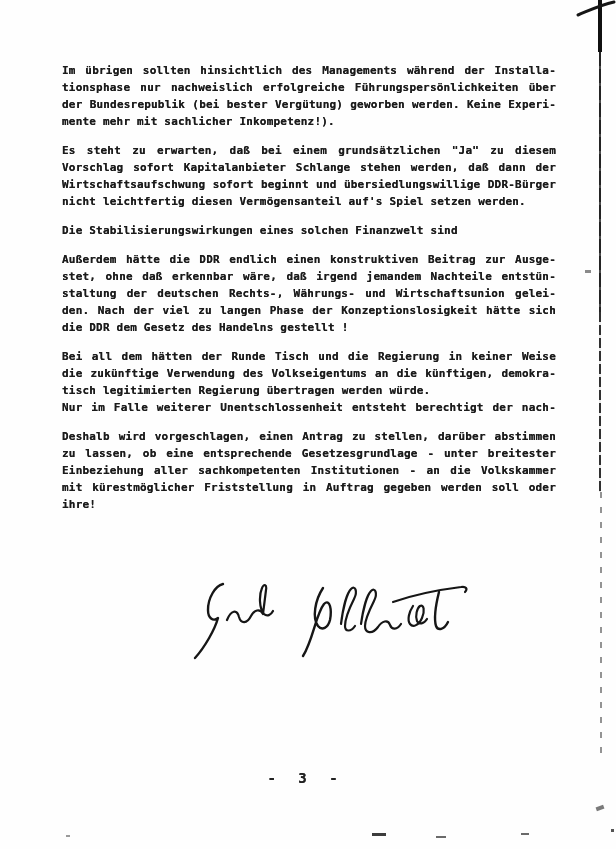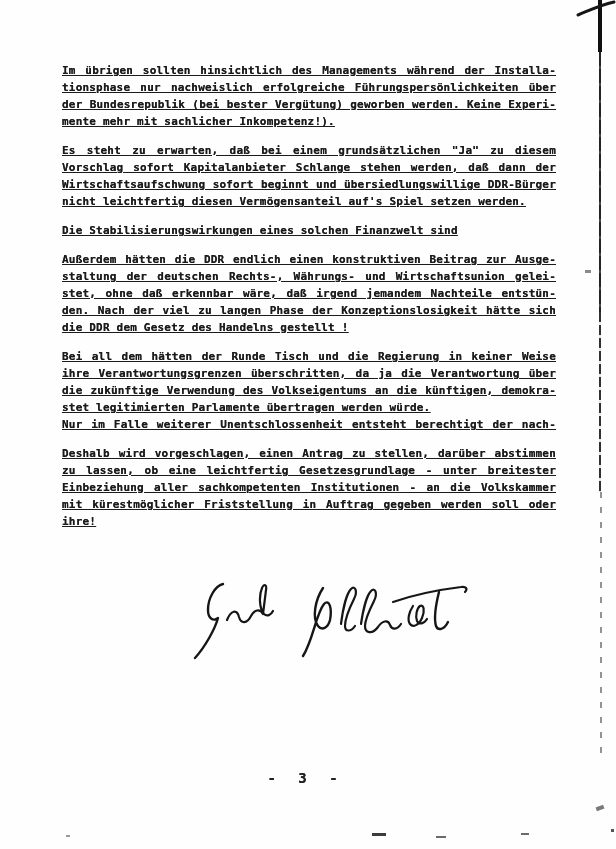--- a/index.html
+++ b/index.html
@@ -13,21 +13,21 @@
   #text-block {
     position: absolute;
     left: 62px; top: 62px; width: 494px;
     color: #1b1b1b;
     font-size: 11px;
     font-weight: 700;
     letter-spacing: 0.2px;
     text-shadow: 0 0 0.5px #3a3a3a;
   }
   .para { margin: 0 0 12px 0; }
-  .line { height: 17px; line-height: 17px; overflow: hidden; white-space: normal; text-decoration: underline; }
+  .line { height: 17px; line-height: 17px; overflow: hidden; white-space: normal; }
   .line.just { text-align: justify; text-align-last: justify; }
   .line.just::after { content: ""; display: inline-block; width: 100%; }
   #signature-wrap {
     position: absolute;
     left: 185px; top: 572px;
     width: 300px; height: 90px;
   }
   #page-number {
     position: absolute;
     left: 236px; top: 770px; width: 140px;
@@ -69,36 +69,35 @@
       <div class="para">
         <div class="line just">Es steht zu erwarten, daß bei einem grundsätzlichen "Ja" zu diesem</div>
         <div class="line just">Vorschlag sofort Kapitalanbieter Schlange stehen werden, daß dann der</div>
         <div class="line just">Wirtschaftsaufschwung sofort beginnt und übersiedlungswillige DDR-Bürger</div>
         <div class="line">nicht leichtfertig diesen Vermögensanteil auf's Spiel setzen werden.</div>
       </div>
       <div class="para">
         <div class="line">Die Stabilisierungswirkungen eines solchen Finanzwelt sind unbestreitbar.</div>
       </div>
       <div class="para">
-        <div class="line just">Außerdem hätten die DDR endlich einen konstruktiven Beitrag zur Ausge-</div>
+        <div class="line just">Außerdem hätte die DDR endlich einen konstruktiven Beitrag zur Ausge-</div>
+        <div class="line just">stet, ohne daß erkennbar wäre, daß irgend jemandem Nachteile entstün-</div>
         <div class="line just">staltung der deutschen Rechts-, Währungs- und Wirtschaftsunion gelei-</div>
-        <div class="line just">stet, ohne daß erkennbar wäre, daß irgend jemandem Nachteile entstün-</div>
         <div class="line just">den. Nach der viel zu langen Phase der Konzeptionslosigkeit hätte sich</div>
         <div class="line">die DDR dem Gesetz des Handelns gestellt !</div>
       </div>
       <div class="para">
         <div class="line just">Bei all dem hätten der Runde Tisch und die Regierung in keiner Weise</div>
-        <div class="line just">ihre Verantwortungsgrenzen überschritten, da ja die Verantwortung über</div>
         <div class="line just">die zukünftige Verwendung des Volkseigentums an die künftigen, demokra-</div>
-        <div class="line">stet legitimierten Parlamente übertragen werden würde.</div>
+        <div class="line">tisch legitimierten Regierung übertragen werden würde.</div>
         <div class="line just">Nur im Falle weiterer Unentschlossenheit entsteht berechtigt der nach-</div>
       </div>
       <div class="para">
         <div class="line just">Deshalb wird vorgeschlagen, einen Antrag zu stellen, darüber abstimmen</div>
-        <div class="line just">zu lassen, ob eine leichtfertig Gesetzesgrundlage - unter breitester</div>
+        <div class="line just">zu lassen, ob eine entsprechende Gesetzesgrundlage - unter breitester</div>
         <div class="line just">Einbeziehung aller sachkompetenten Institutionen - an die Volkskammer</div>
         <div class="line just">mit kürestmöglicher Friststellung in Auftrag gegeben werden soll oder</div>
         <div class="line">ihre!</div>
       </div>
     </div>
 
   <div id="signature-wrap">
     <svg width="300" height="90" viewBox="0 0 300 90">
 
       <path d="M38,12 C30,14 23,26 23,38 C23,46 28,50 33,46 C30,57 20,75 10,86" stroke-width="2.4"></path>

